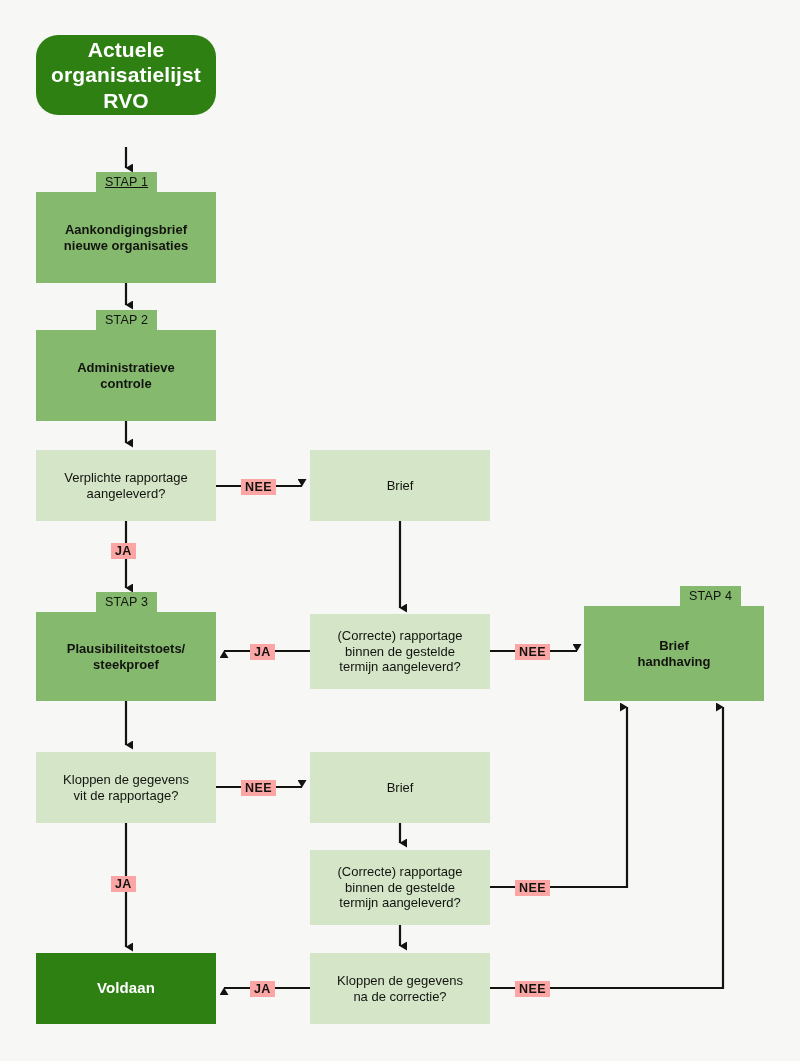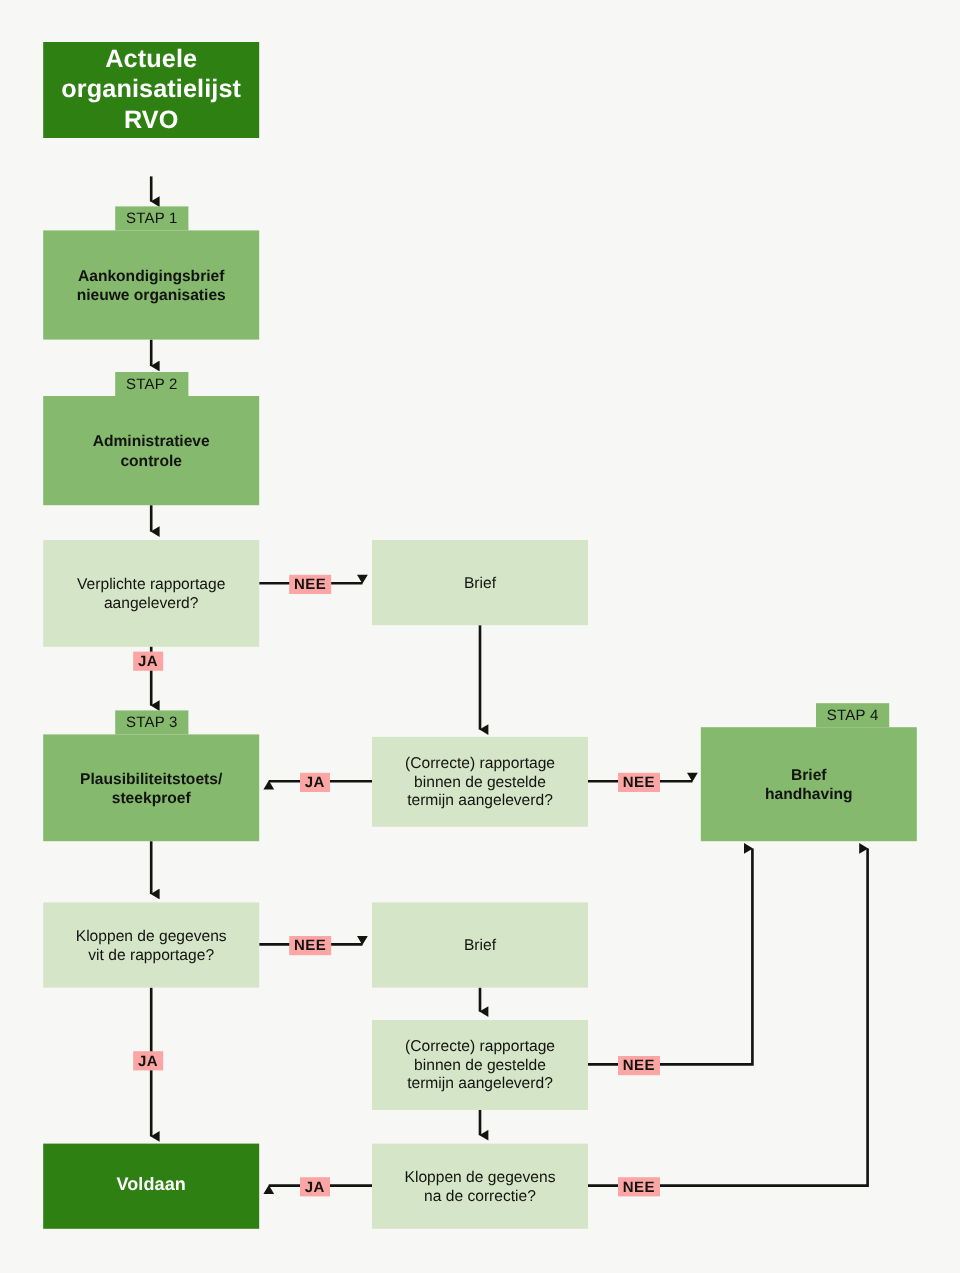--- a/index.html
+++ b/index.html
@@ -142,43 +142,43 @@
       <line x1="400" y1="925" x2="400" y2="946" marker-end="url(#arrowDown)"></line>
 
       <path d="M490,887 L627,887 L627,707" marker-end="url(#arrowUp)"></path>
 
       <line x1="310" y1="988" x2="224" y2="988" marker-end="url(#arrowLeft)"></line>
 
       <path d="M490,988 L723,988 L723,707" marker-end="url(#arrowUp)"></path>
     </g>
   </svg>
 
-  <div class="node terminal" style="left:36px; top:35px; width:180px; height:80px;">
+  <div class="node terminal" style="left:36px; top:35px; width:180px; height:80px;border-radius:22px;">
     <span class="label">Actuele
 organisatielijst
 RVO</span>
   </div>
 
-  <div class="step-tab" style="left:96px; top:172px; width:61px; height:20px;">
+  <div class="step-tab" style="left:96px; top:172px; width:61px; height:20px;text-decoration:underline;">
     <span>STAP 1</span>
   </div>
   <div class="node step" style="left:36px; top:192px; width:180px; height:91px;">
     <span class="label">Aankondigingsbrief
 nieuwe organisaties</span>
   </div>
 
   <div class="step-tab" style="left:96px; top:310px; width:61px; height:20px;">
     <span>STAP 2</span>
   </div>
   <div class="node step" style="left:36px; top:330px; width:180px; height:91px;">
     <span class="label">Administratieve
 controle</span>
   </div>
 
-  <div class="node decision" style="left:36px; top:450px; width:180px; height:89px;">
+  <div class="node decision" style="left:36px; top:450px; width:180px; height:71px;">
     <span class="label">Verplichte rapportage
 aangeleverd?</span>
   </div>
 
   <div class="node decision" style="left:310px; top:450px; width:180px; height:71px;">
     <span class="label">Brief</span>
   </div>
 
   <div class="step-tab" style="left:96px; top:592px; width:61px; height:20px;">
     <span>STAP 3</span>

